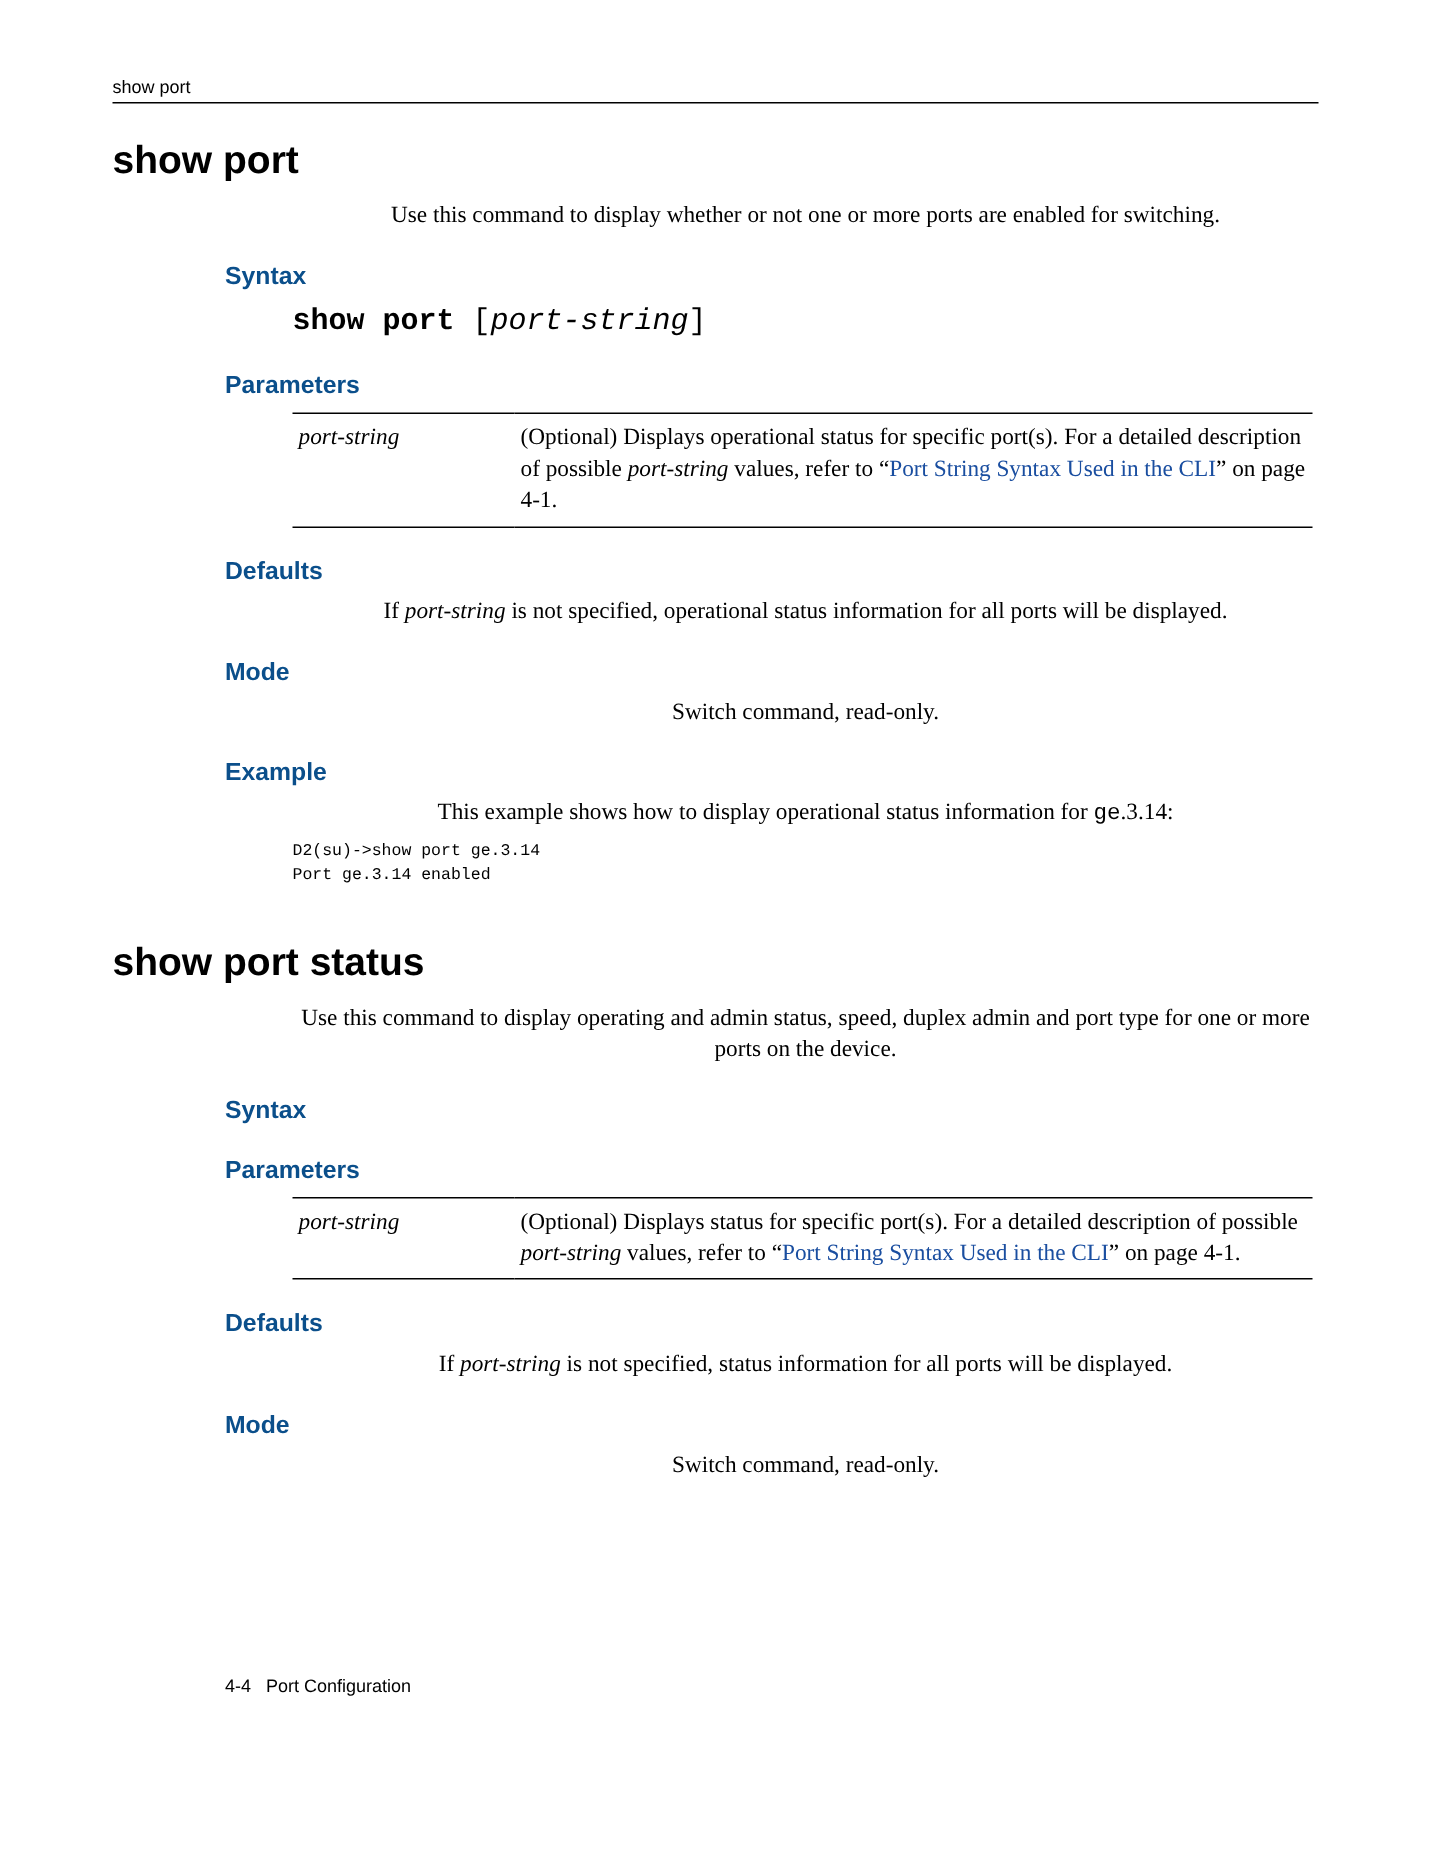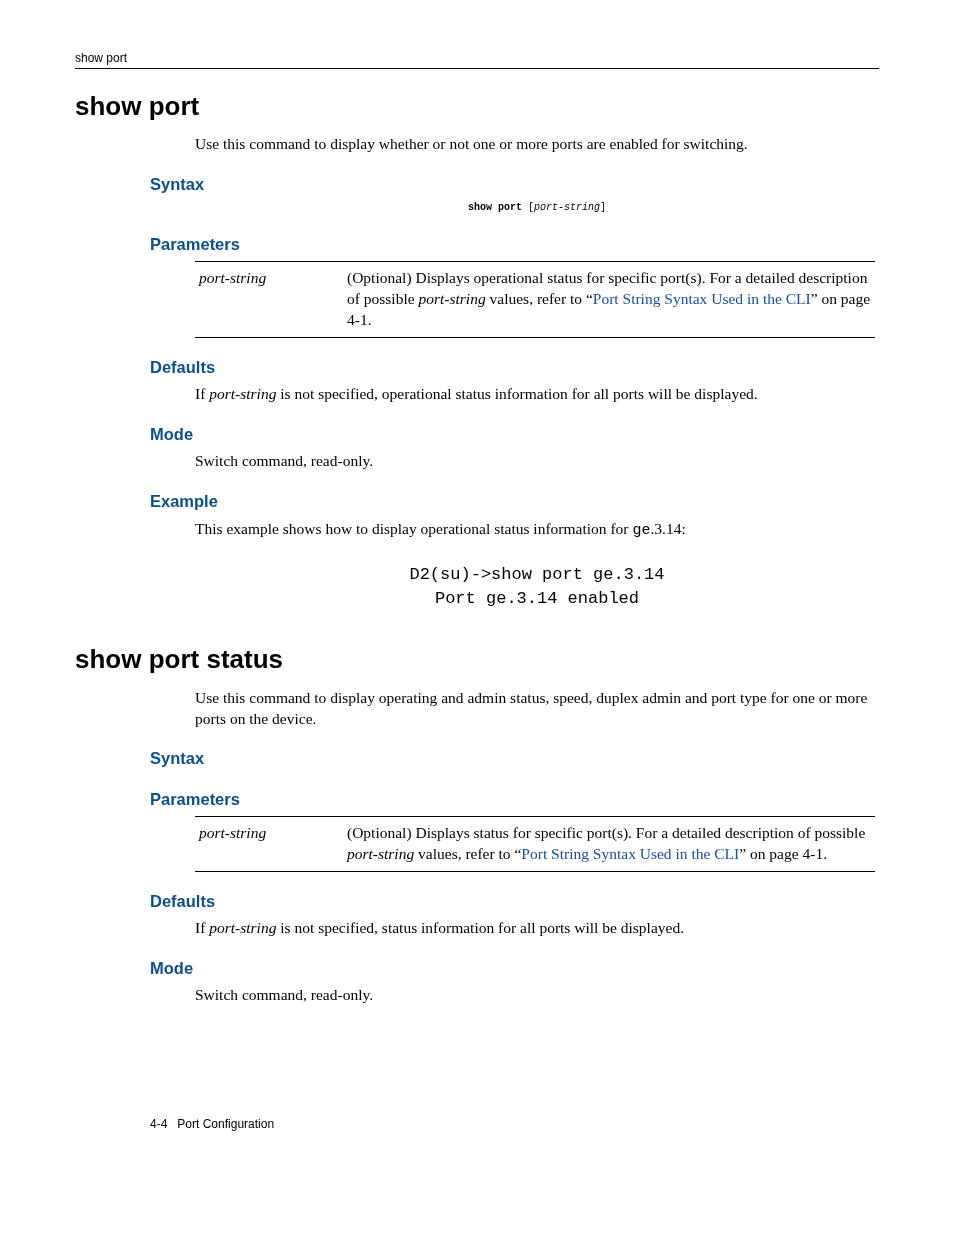--- a/index.html
+++ b/index.html
@@ -23,37 +23,37 @@
     margin-bottom: 2px;
   }
   h1.section-title {
     font-family: Arial, Helvetica, sans-serif;
     font-weight: bold;
     font-size: 26px;
     margin: 20px 0 10px 0;
   }
   .body-indent {
     margin-left: 120px;
+    text-align: center;
   }
   h2.subhead {
     font-family: Arial, Helvetica, sans-serif;
     font-weight: bold;
     font-size: 16.5px;
     color: #0b4f8b;
     margin: 18px 0 6px 75px;
   }
   p {
     margin: 4px 0 8px 0;
   }
   .syntax-line {
     font-family: "Courier New", Courier, monospace;
-    font-size: 10px;
+    font-size: 20px;
     margin-left: 120px;
     margin-top: 2px;
-    text-align: center;
   }
   .syntax-line .kw { font-weight: bold; }
   .syntax-line .arg { font-style: italic; }
   table.param {
     border-collapse: collapse;
     margin-left: 120px;
     width: 680px;
     margin-top: 4px;
   }
   table.param td {
@@ -68,25 +68,24 @@
     font-family: Palatino, "Palatino Linotype", Georgia, serif;
   }
   .italic { font-style: italic; }
   .link { color: #1a4ea0; }
   .mono-inline {
     font-family: "Courier New", Courier, monospace;
     font-size: 15px;
   }
   pre.codeblock {
     font-family: "Courier New", Courier, monospace;
-    font-size: 17px;
+    font-size: 11px;
     line-height: 1.4;
-    margin: 22px 0 0 120px;
+    margin: 8px 0 0 120px;
     white-space: pre;
-    text-align: center;
   }
   .footer {
     position: absolute;
     bottom: 73px;
     left: 75px;
     font-family: Arial, Helvetica, sans-serif;
     font-size: 12px;
   }
   .page-wrap {
     position: relative;

